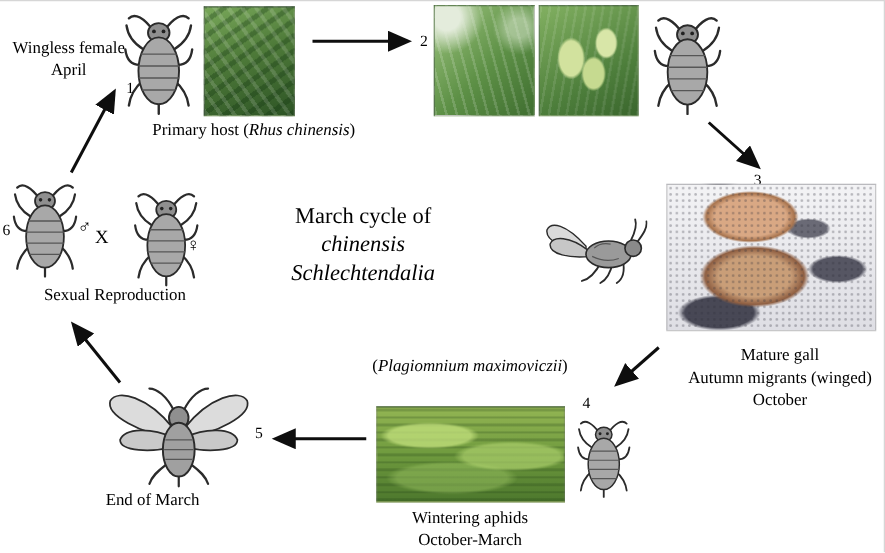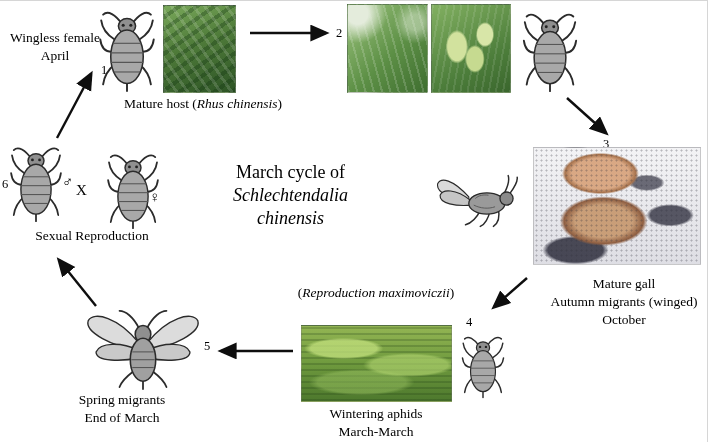--- a/index.html
+++ b/index.html
@@ -130,35 +130,35 @@
     <line x1="57" y1="137" x2="91" y2="73" stroke="#0e0e0e" stroke-width="2.4" marker-end="url(#ah)"></line>
     <line x1="250" y1="32" x2="326" y2="32" stroke="#0e0e0e" stroke-width="2.4" marker-end="url(#ah)"></line>
     <line x1="567" y1="97" x2="606" y2="132" stroke="#0e0e0e" stroke-width="2.4" marker-end="url(#ah)"></line>
     <line x1="527" y1="277" x2="494" y2="306" stroke="#0e0e0e" stroke-width="2.4" marker-end="url(#ah)"></line>
     <line x1="293" y1="350" x2="221" y2="350" stroke="#0e0e0e" stroke-width="2.4" marker-end="url(#ah)"></line>
     <line x1="96" y1="305" x2="59" y2="259" stroke="#0e0e0e" stroke-width="2.4" marker-end="url(#ah)"></line>
   </svg>
 
   <div class="title">
     <div>March cycle of</div>
+    <div><em>chinensis</em></div>
     <div><em>Schlechtendalia</em></div>
-    <div><em>chinensis</em></div>
   </div>
 
   <div class="txt" style="left:6px;top:28px;width:98px;">
     <div>Wingless female</div>
     <div>April</div>
   </div>
   <svg class="aphid" style="left:97px;top:6px;width:60px;height:86px;">
       <use href="#aph-w"></use>
     </svg>
   <div class="num" style="left:101px;top:62px;">1</div>
   <div class="photo photo-plant"></div>
   <div class="txt" style="left:88px;top:94px;width:230px;">
-    <span>Mature host (</span><em>Rhus chinensis</em><span>)</span>
+    <span>Primary host (</span><em>Rhus chinensis</em><span>)</span>
   </div>
 
   <div class="num" style="left:336px;top:25px;">2</div>
   <div class="photo photo-leaves"></div>
   <div class="photo photo-galls"></div>
   <svg class="aphid" style="left:521px;top:8px;width:58px;height:84px;">
       <use href="#aph-w"></use>
     </svg>
 
   <div class="num" style="left:603px;top:136px;">3</div>
@@ -172,34 +172,33 @@
     <div>Mature gall</div>
     <div>Autumn migrants (winged)</div>
     <div>October</div>
   </div>
 
   <div class="num" style="left:466px;top:314px;">4</div>
   <svg class="aphid" style="left:461px;top:327px;width:44px;height:76px;">
       <use href="#aph-w"></use>
     </svg>
   <div class="txt" style="left:278px;top:283px;width:196px;">
-    <div><span>(</span><em>Reproduction maximoviczii</em><span>)</span></div>
+    <div><span>(</span><em>Plagiomnium maximoviczii</em><span>)</span></div>
   </div>
   <div class="photo photo-moss"></div>
   <div class="txt" style="left:296px;top:404px;width:160px;">
     <div>Wintering aphids</div>
-    <div>March-March</div>
+    <div>October-March</div>
   </div>
 
   <div class="num" style="left:204px;top:338px;">5</div>
   <svg class="aphid" style="left:84px;top:302px;width:118px;height:88px;">
       <use href="#aph-sp"></use>
     </svg>
   <div class="txt" style="left:52px;top:390px;width:140px;">
-    <div>Spring migrants</div>
     <div>End of March</div>
   </div>
 
   <div class="num" style="left:2px;top:176px;">6</div>
   <svg class="aphid" style="left:8px;top:142px;width:56px;height:80px;">
       <use href="#aph-w"></use>
     </svg>
   <div class="sym" style="left:62px;top:174px;">♂</div>
   <div class="sym" style="left:76px;top:182px;">X</div>
   <svg class="aphid" style="left:104px;top:149px;width:58px;height:80px;">

